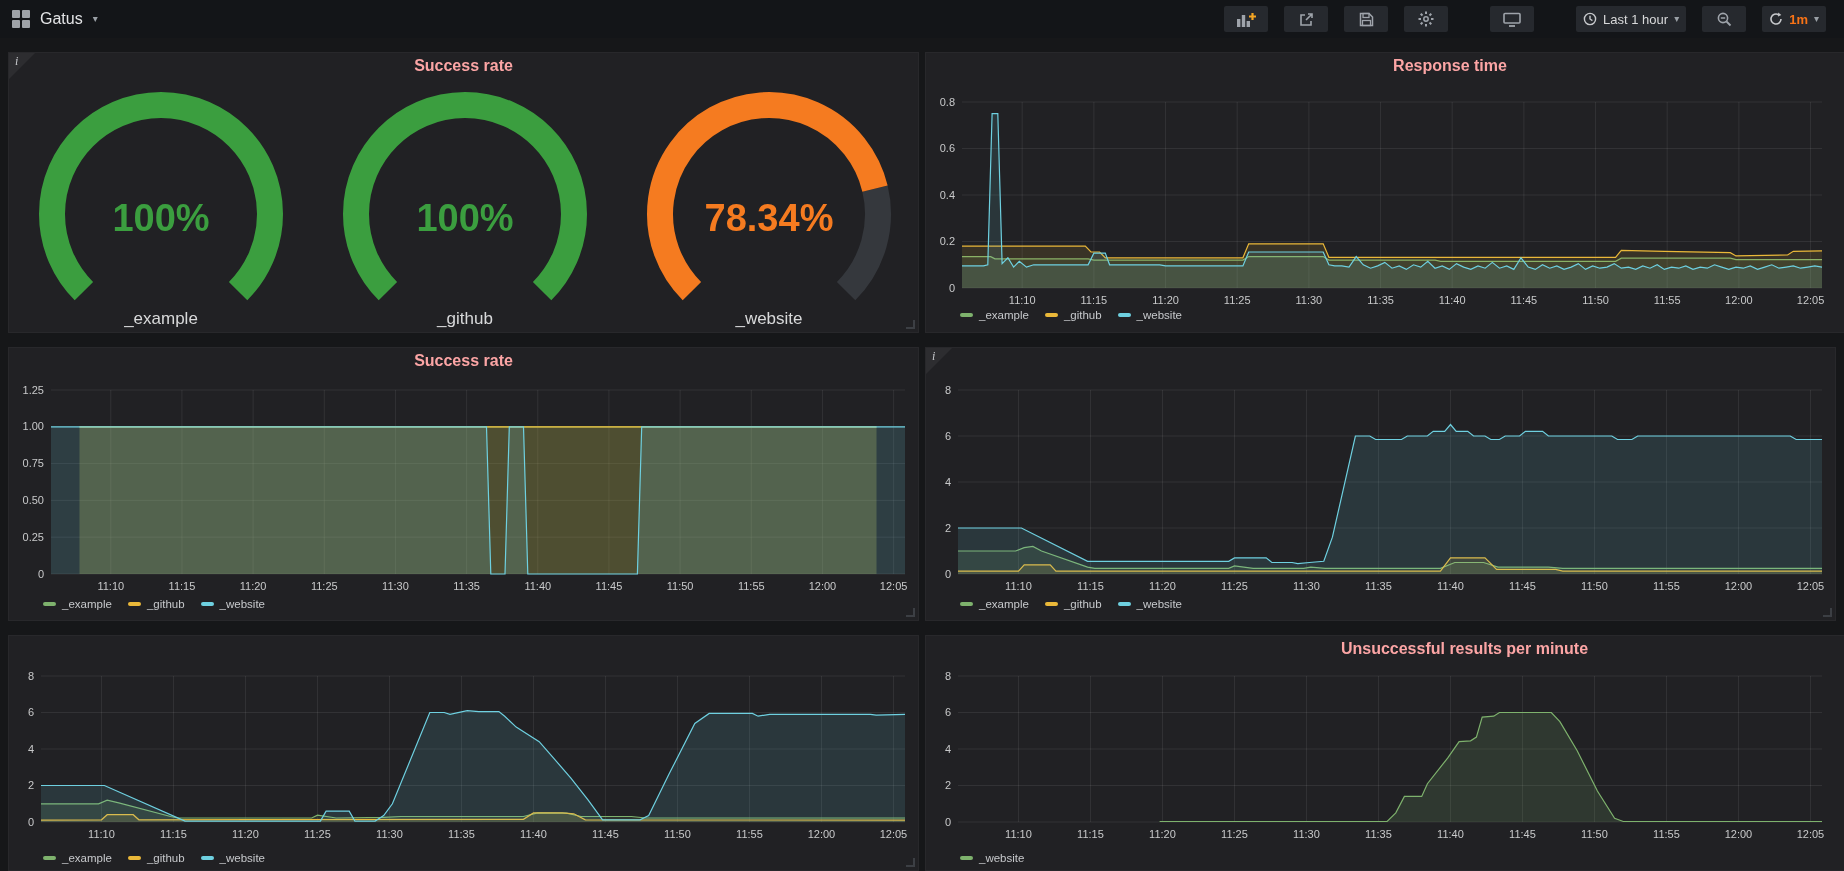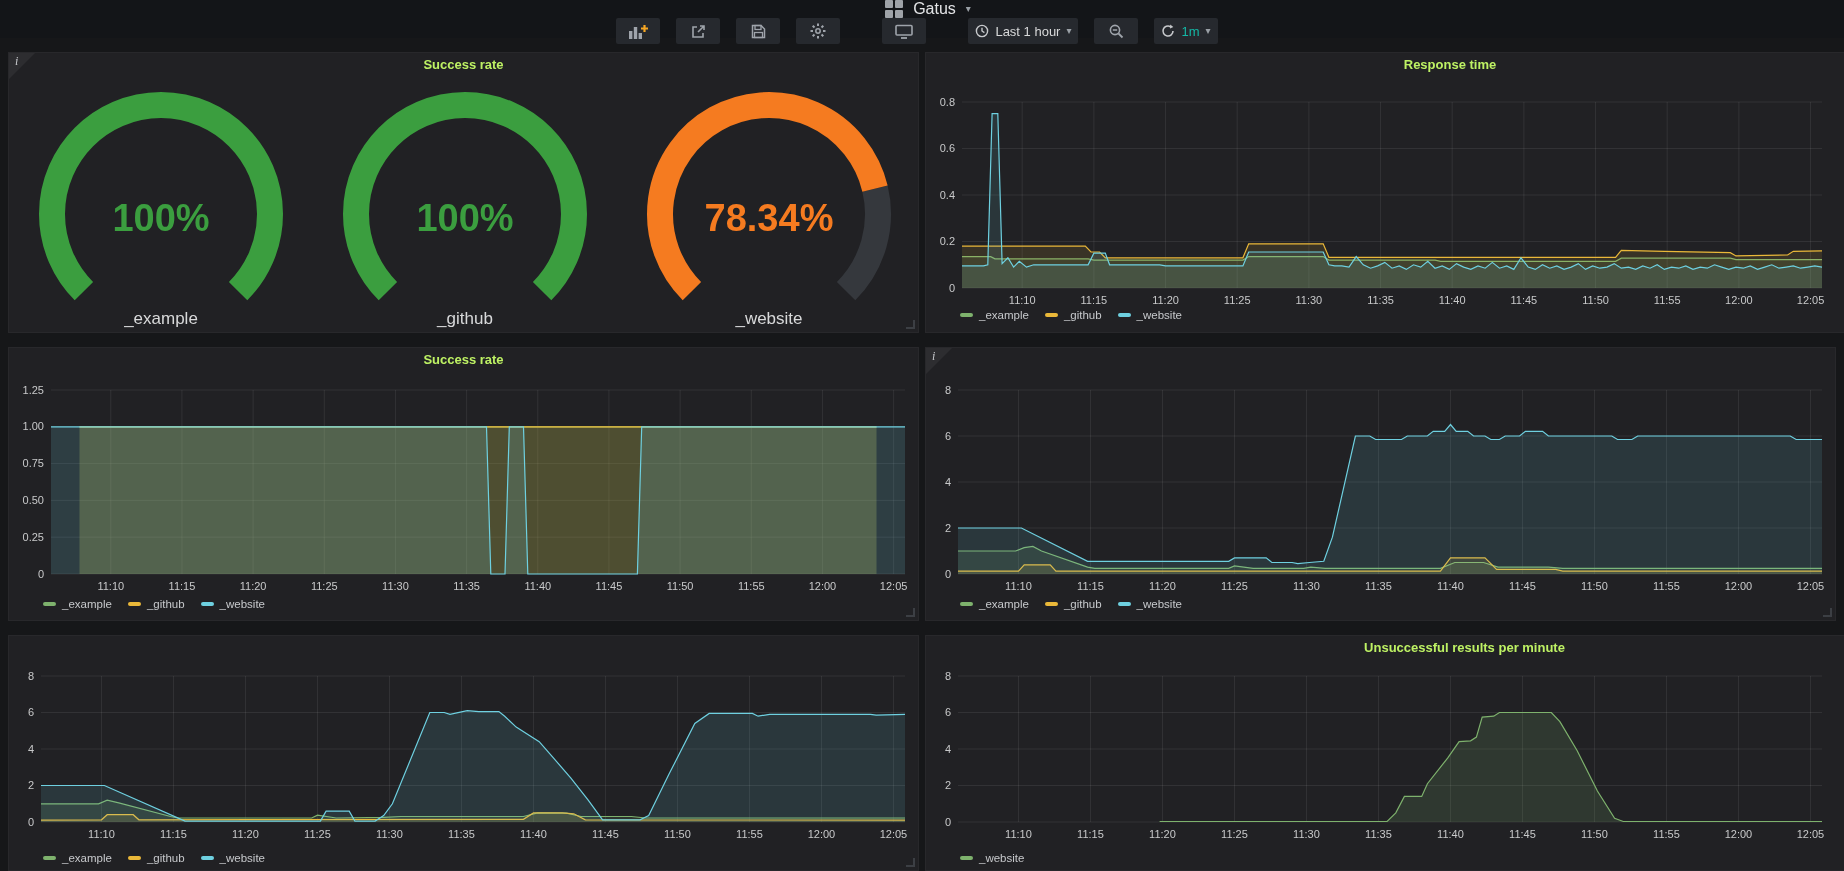--- a/index.html
+++ b/index.html
@@ -1,37 +1,37 @@
 <!DOCTYPE html>
 <html><head>
 <meta charset="utf-8">
 <style>
   html,body{margin:0;padding:0;background:#111214;}
   .root{position:relative;width:1844px;height:871px;background:#161719;overflow:hidden;
         font-family:"Liberation Sans","DejaVu Sans",sans-serif;color:#d8d9da;}
   
   .navbar{position:absolute;top:0;left:0;width:100%;height:38px;background:#131518;
-          display:flex;align-items:center;justify-content:space-between;flex-direction:column;}
+          display:flex;align-items:center;justify-content:space-between;}
   .brand{display:flex;align-items:center;gap:10px;padding-left:12px;cursor:pointer;}
   .grid-icon{display:grid;grid-template-columns:8px 8px;grid-template-rows:8px 8px;gap:2px;}
   .grid-icon div{background:#9fa3a8;border-radius:1px;}
   .brand-title{font-size:16px;color:#e3e4e6;}
   .caret{font-size:10px;color:#9aa0a6;line-height:1;}
-  .toolbar{display:flex;align-items:center;gap:16px;padding-right:10px;}
+  .toolbar{display:flex;align-items:center;gap:16px;padding-right:18px;}
   .tbtn{height:26px;min-width:30px;background:#26292e;border-radius:2px;display:flex;
         align-items:center;justify-content:center;gap:6px;padding:0 7px;cursor:pointer;
         color:#9fa4ab;font-size:13px;}
   .tbtn svg{display:block;}
   .tb-gap{width:10px;}
-  .orange{color:#14b8a6;font-weight:normal;}
+  .orange{color:#f97316;font-weight:bold;}
   
   .panel{position:absolute;background:#212124;border:1px solid rgba(255,255,255,0.035);
          box-sizing:border-box;}
-  .panel-title{position:absolute;top:4px;left:0;width:100%;text-align:center;font-size:13px;
-               font-weight:bold;color:#bef264;cursor:pointer;z-index:3;}
+  .panel-title{position:absolute;top:4px;left:0;width:100%;text-align:center;font-size:16px;
+               font-weight:bold;color:#fca5a5;cursor:pointer;z-index:3;}
   .p0{left:8px;top:52px;width:911px;height:281px;}
   .p1{left:925px;top:52px;width:1050px;height:281px;}
   .p2{left:8px;top:347px;width:911px;height:274px;}
   .p3{left:925px;top:347px;width:911px;height:274px;}
   .p4{left:8px;top:635px;width:911px;height:236px;}
   .p5{left:925px;top:635px;width:1079px;height:236px;}
   .chart-svg{position:absolute;top:0;left:0;}
   .legend{position:absolute;left:34px;display:flex;gap:16px;align-items:center;z-index:2;}
   .legend-item{display:flex;align-items:center;gap:6px;cursor:pointer;}
   .legend-swatch{width:13px;height:4px;border-radius:2px;}

